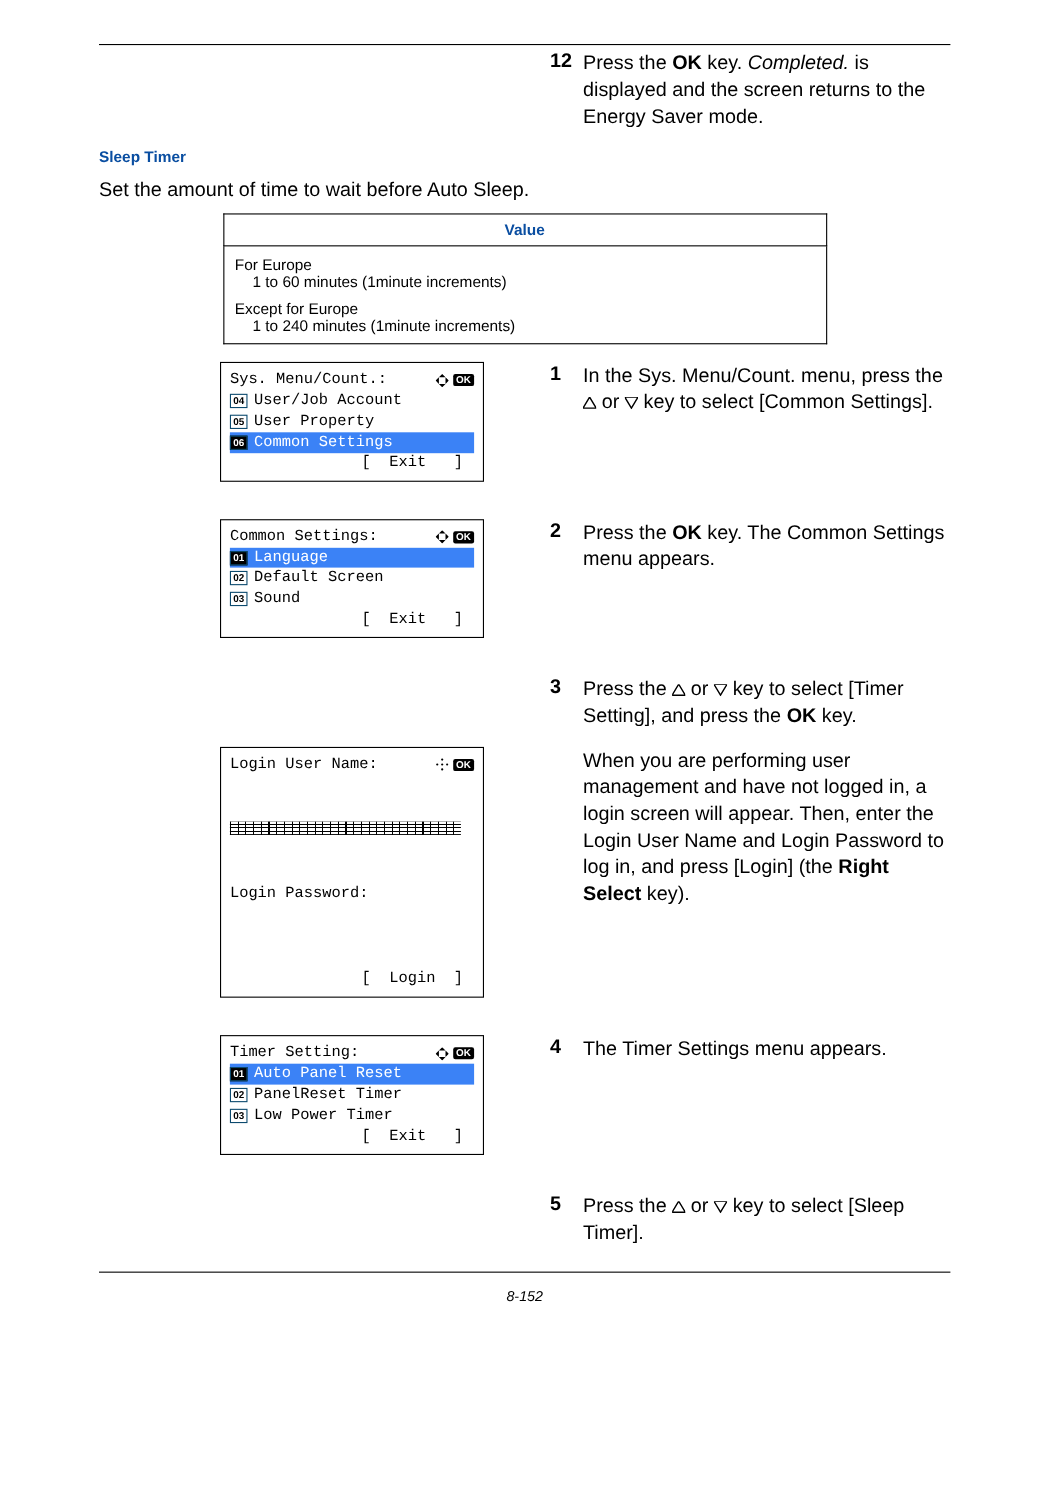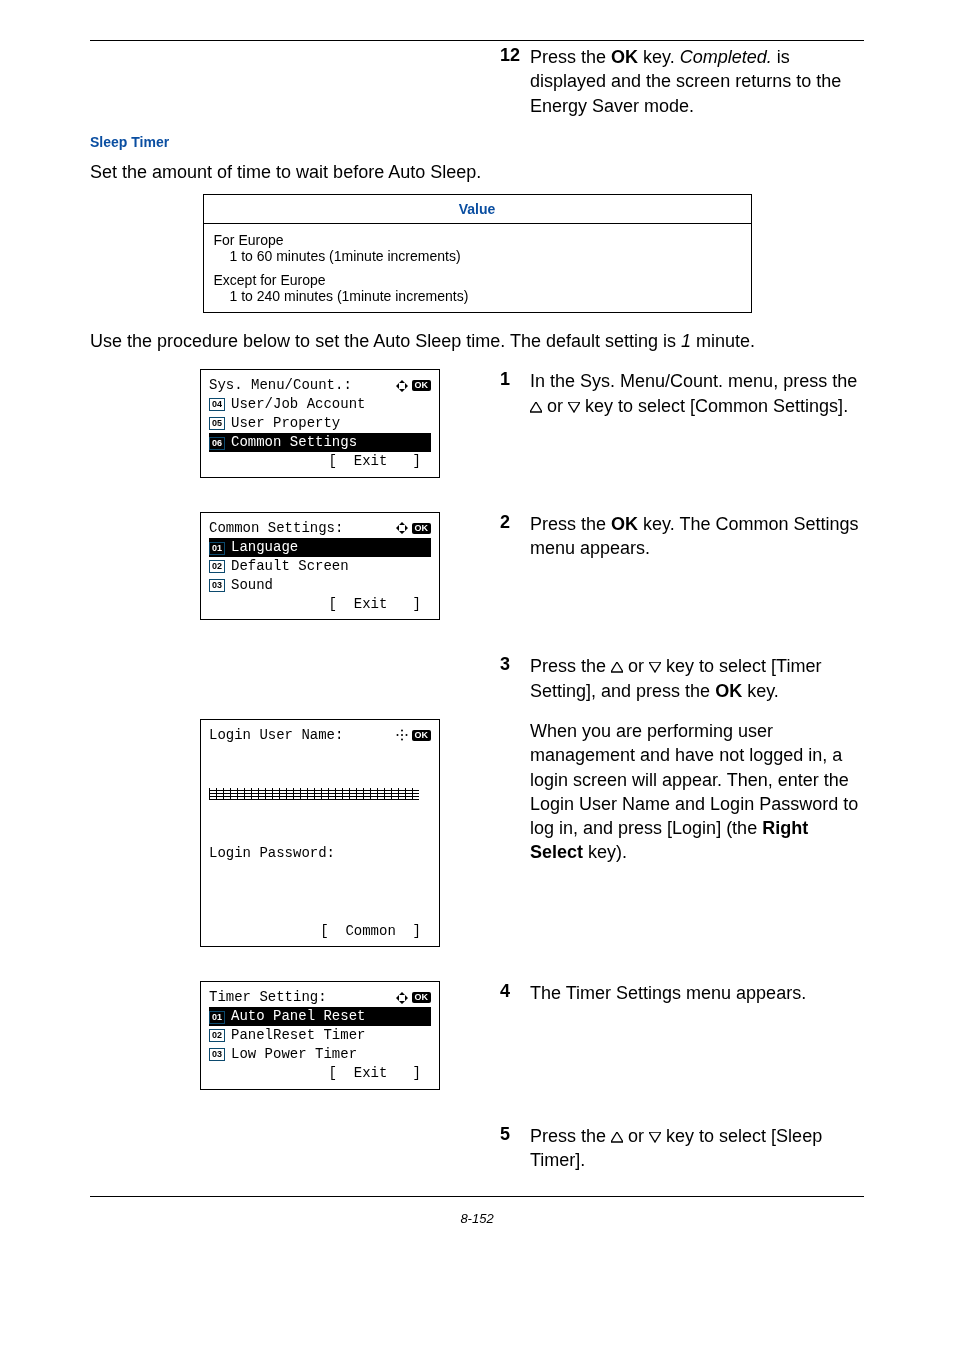--- a/index.html
+++ b/index.html
@@ -141,21 +141,21 @@
     text-align: right;
     box-sizing: border-box;
     background: #fff;
     color: #000;
   }
   .num-badge.inv {
     background: #000;
     color: #fff;
   }
   .lcd .hilite {
-    background: #000000;
+    background: #3b82f6;
     color: #fff;
     display: inline-block;
     padding: 0 4px 0 0;
     width: 100%;
     box-sizing: border-box;
   }
   .lcd .hilite .num-badge {
     margin-right: 6px;
   }
   .lcd .soft-row {
@@ -240,23 +240,20 @@
       <div>For Europe</div>
       <div style="padding-left:16px;">1 to 60 minutes (1minute increments)</div>
       <div style="height:8px;"></div>
       <div>Except for Europe</div>
       <div style="padding-left:16px;">1 to 240 minutes (1minute increments)</div>
     </td>
         </tr>
   </tbody>
 </table>
 
-<div class="body-text" style="margin-bottom:16px;">
-  <span>Use the procedure below to set the Auto Sleep time. The default setting is </span><i>1</i><span> minute.</span>
-</div>
 
 <div class="two-col">
   <div class="left-col">
     <div class="lcd">
       <div class="title-row">
         <span class="title-text">Sys. Menu/Count.:</span>
         <span class="icons">
           <svg class="arrow-svg" width="12" height="12">
                 <use href="#dpad"></use>
               </svg>
@@ -332,21 +329,21 @@
         <span class="icons">
           <svg class="arrow-svg" width="12" height="12">
                 <use href="#dpad-dots"></use>
               </svg>
           <span class="ok-badge">OK</span>
         </span>
       </div>
       <div class="field-line"><span class="hatch"></span></div>
       <div class="field-line">Login Password:</div>
       <div class="field-line">&nbsp;</div>
-      <div class="soft-row" style="text-align:right; padding-right:10px;">[  Common  ]</div>
+      <div class="soft-row" style="text-align:right; padding-right:10px;">[  Login  ]</div>
     </div>
   </div>
   <div class="right-col">
     <div class="body-text" style="margin-left:30px;">
       <span>When you are performing user management and have not logged in, a login screen will appear. Then, enter the Login User Name and Login Password to log in, and press [Login] (the </span><b>Right Select</b><span> key).</span>
     </div>
   </div>
 </div>
 
 <div class="two-col">

